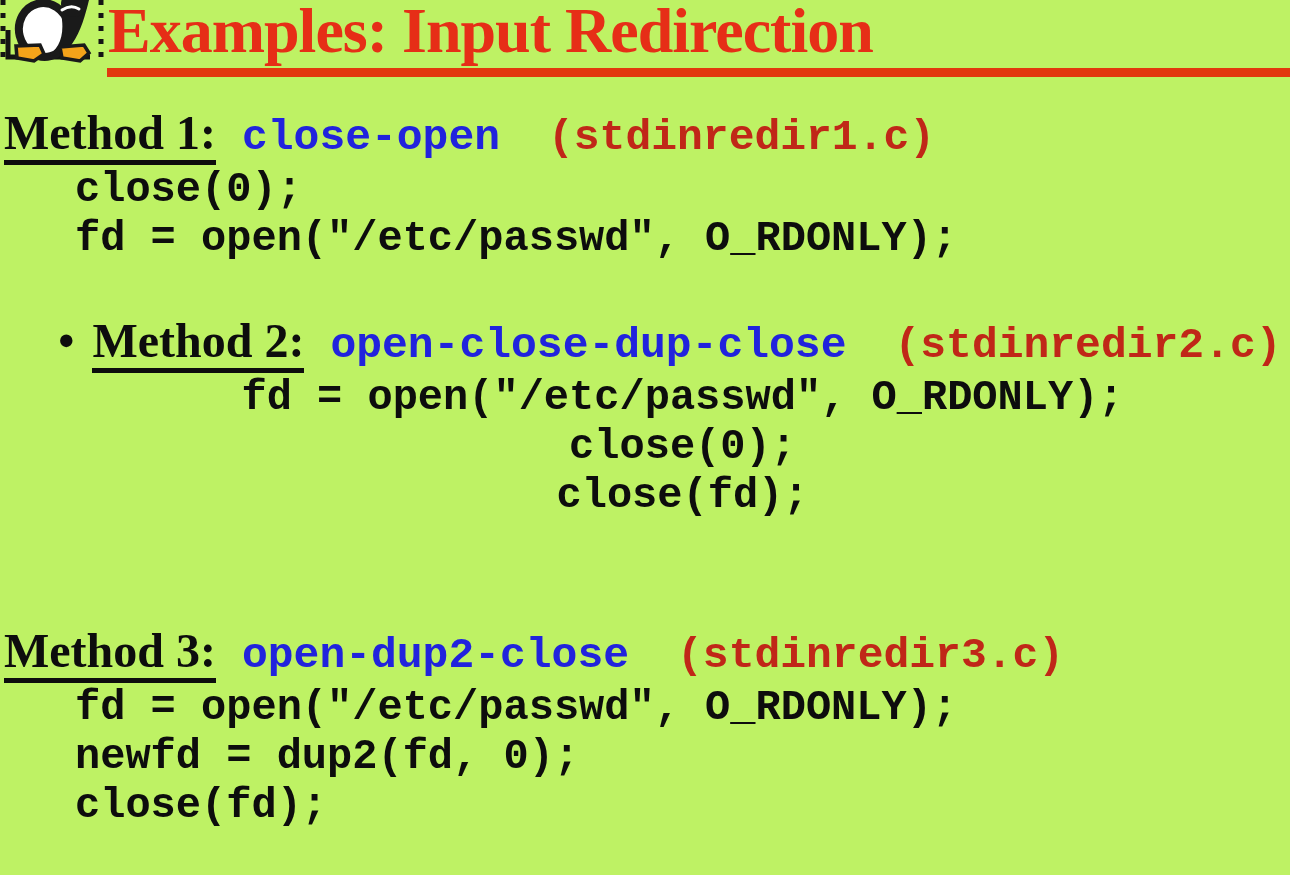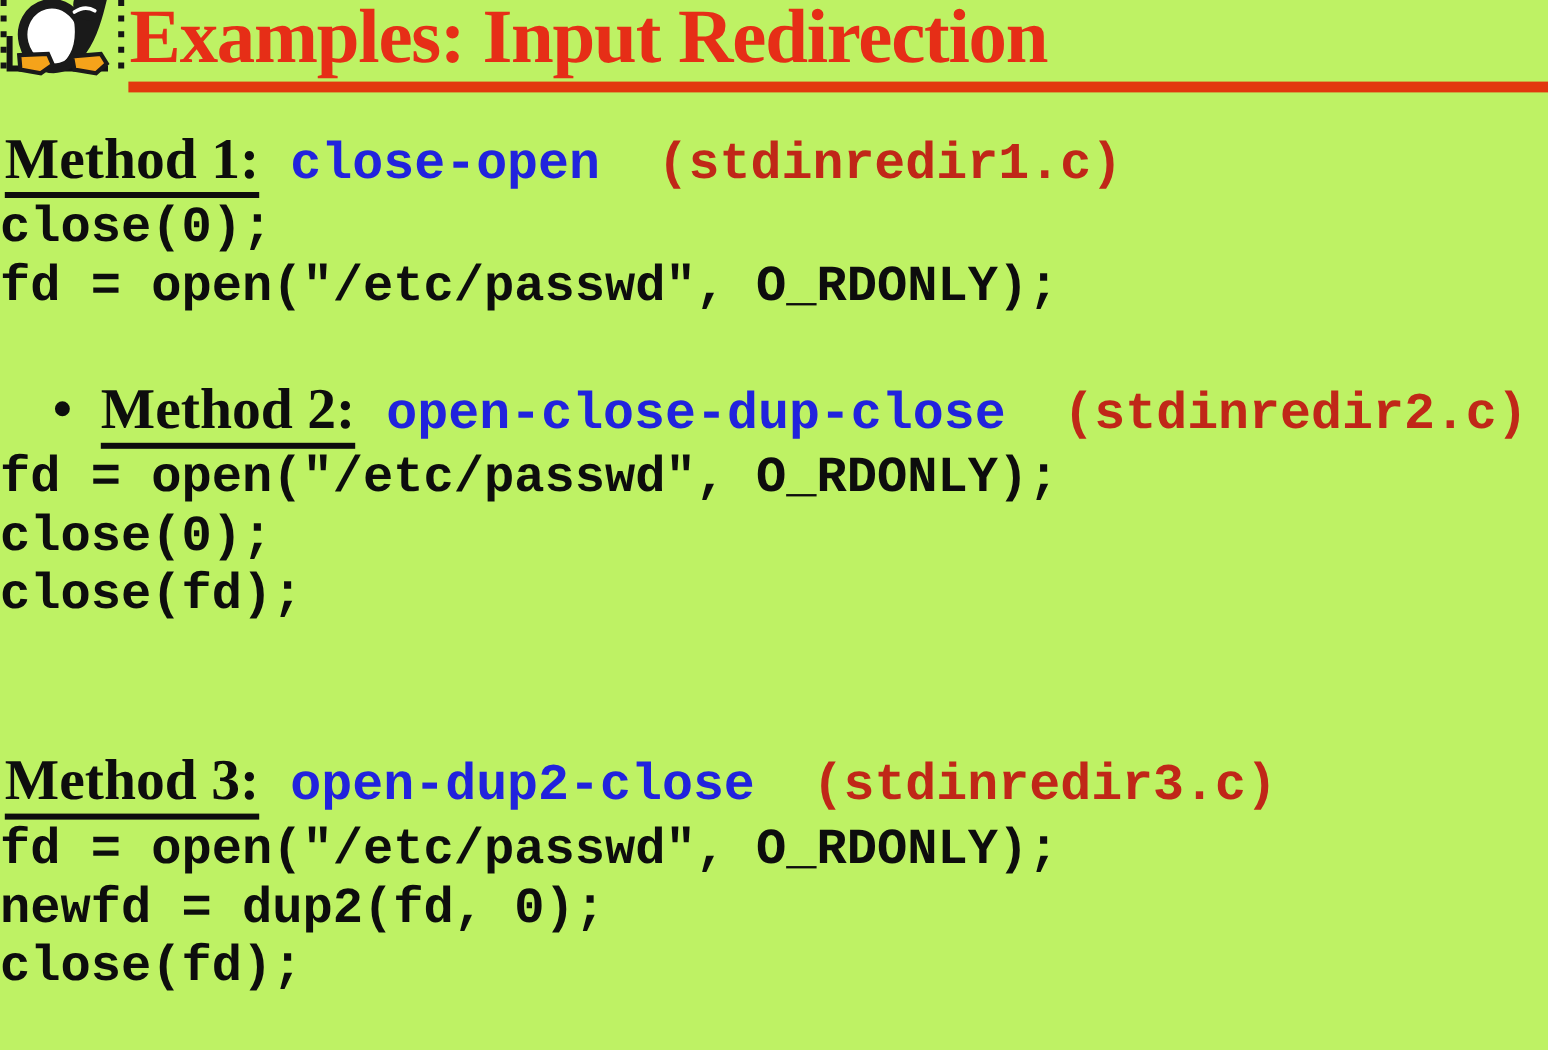--- a/index.html
+++ b/index.html
@@ -26,21 +26,21 @@
     color:var(--title-red,#e62e17);white-space:nowrap;
   }
   .title-rule{
     position:absolute;left:107px;top:68px;right:0;height:9px;
     background:var(--rule-red,#e2380e);
   }
 
   
   .method{position:absolute;left:0;width:1290px;}
   .m1{top:102px;}
-  .m2{top:310px;}
+  .m2{top:310px;text-align:center;}
   .m3{top:620px;}
   .method-heading{
     line-height:62px;height:62px;white-space:nowrap;
     font-size:48px;font-weight:bold;color:var(--text-black,#0d0d0d);
   }
   .m1 .method-heading,.m3 .method-heading{padding-left:4px;}
   .m2 .method-heading{padding-left:44px;}
   .bullet{
     display:inline-block;width:28px;font-size:46px;
     color:var(--text-black,#0d0d0d);vertical-align:1px;
@@ -53,21 +53,21 @@
   .mname{
     font-family:"Liberation Mono","DejaVu Sans Mono",monospace;
     font-weight:bold;font-size:43px;color:var(--method-blue,#2123dd);
     margin-left:14px;
   }
   .mfile{
     font-family:"Liberation Mono","DejaVu Sans Mono",monospace;
     font-weight:bold;font-size:43px;color:var(--file-red,#c02718);
     margin-left:36px;
   }
-  .code{padding-top:2px;}
+  .code{padding-left:75px;padding-top:2px;}
   .code-line{
     font-family:"Liberation Mono","DejaVu Sans Mono",monospace;
     font-weight:bold;font-size:42px;line-height:49px;
     color:var(--text-black,#0d0d0d);white-space:pre;
   }
 </style>
 </head>
 <body>
 
 <div class="slide">

